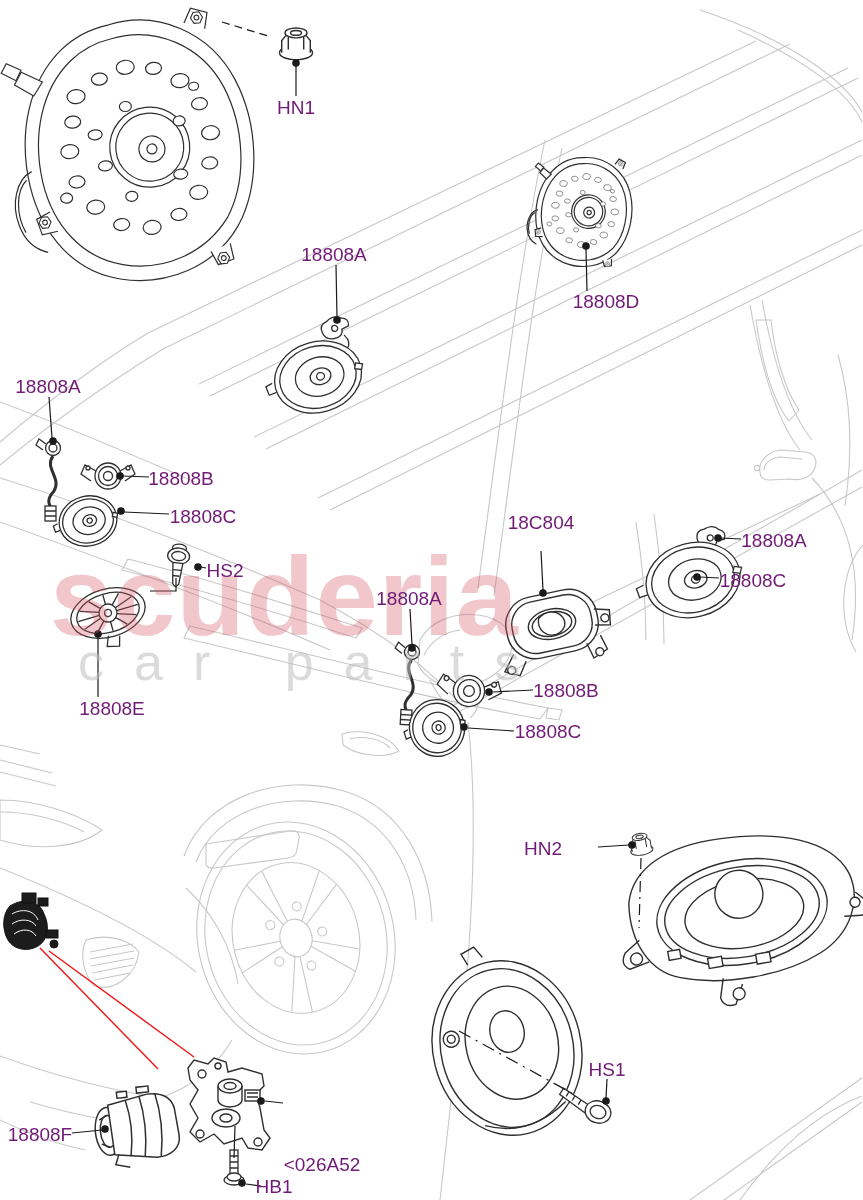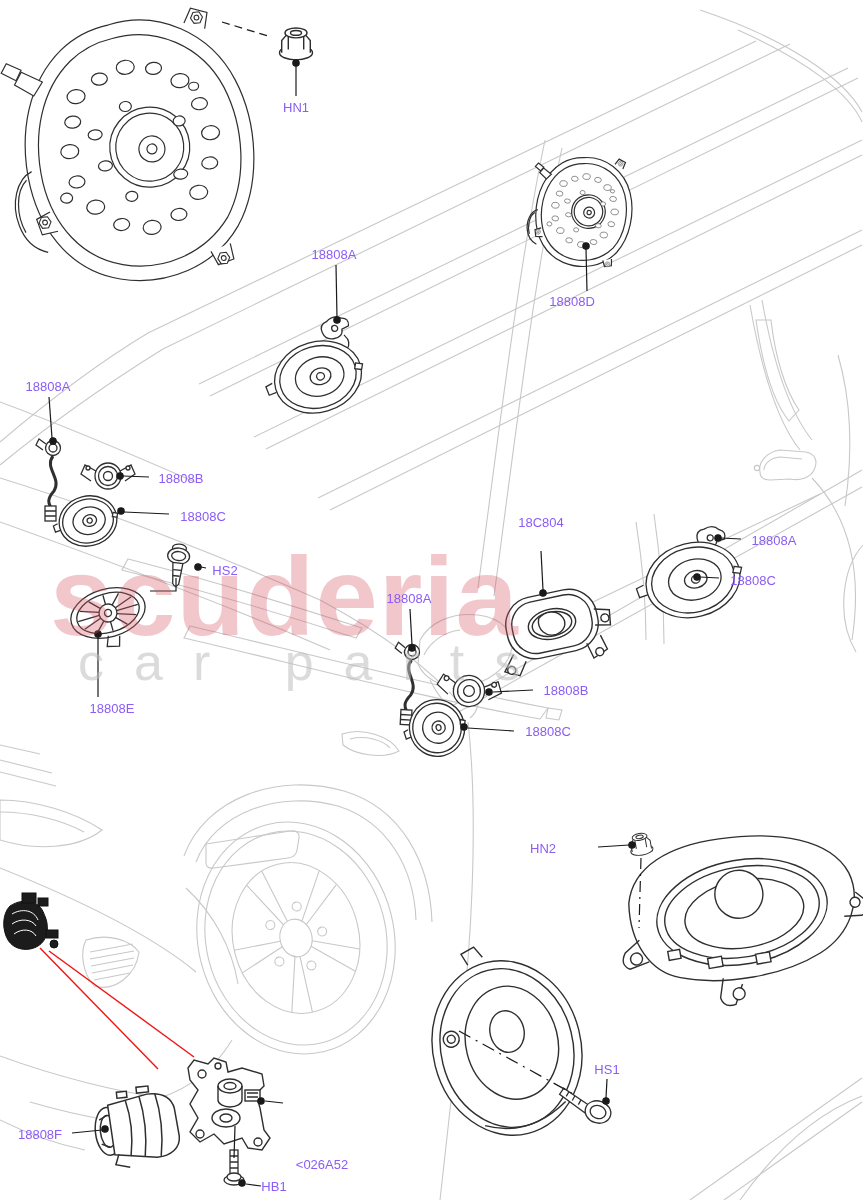--- a/index.html
+++ b/index.html
@@ -3,21 +3,21 @@
 <meta charset="utf-8">
 <style>
   html,body{margin:0;padding:0;background:#fff;}
   #stage{position:relative;width:863px;height:1200px;background:#fff;overflow:hidden;
          font-family:"Liberation Sans",sans-serif;}
   #stage svg{position:absolute;left:0;top:0;}
   .wm-brand{position:absolute;left:50px;top:541px;font-size:112px;font-weight:bold;
             letter-spacing:1px;color:rgba(214,85,100,0.33);user-select:none;line-height:1;}
   .wm-sub{position:absolute;left:78px;top:636px;font-size:52px;font-weight:normal;
           letter-spacing:30px;color:rgba(190,190,190,0.55);user-select:none;line-height:1;}
-  .callout{position:absolute;transform:translate(-50%,-50%);font-size:13px;color:#8b5cf6;
+  .callout{position:absolute;transform:translate(-50%,-50%);font-size:19px;color:#701a75;
            white-space:nowrap;line-height:1;cursor:pointer;}
 </style>
 </head>
 <body>
 
 <div id="stage">
 
 <svg width="863" height="1200" viewBox="0 0 863 1200">
   <defs>
     <pattern id="chk" width="46" height="46" patternTransform="rotate(35) skewX(-8)">
@@ -414,21 +414,21 @@
     <line x1="40" y1="948" x2="158" y2="1069"></line>
     <line x1="49" y1="951" x2="194" y2="1057"></line>
   </g>
 </svg>
 
 <div class="wm-brand">scuderia</div>
 <div class="wm-sub">car parts</div>
 
 <div class="callout" style="left:296px;top:107px">HN1</div>
 <div class="callout" style="left:334px;top:254px">18808A</div>
-<div class="callout" style="left:572px;top:301px">18808D</div>
+<div class="callout" style="left:606px;top:301px">18808D</div>
 <div class="callout" style="left:48px;top:386px">18808A</div>
 <div class="callout" style="left:181px;top:478px">18808B</div>
 <div class="callout" style="left:203px;top:516px">18808C</div>
 <div class="callout" style="left:225px;top:570px">HS2</div>
 <div class="callout" style="left:541px;top:522px">18C804</div>
 <div class="callout" style="left:774px;top:540px">18808A</div>
 <div class="callout" style="left:753px;top:580px">18808C</div>
 <div class="callout" style="left:409px;top:598px">18808A</div>
 <div class="callout" style="left:566px;top:690px">18808B</div>
 <div class="callout" style="left:548px;top:731px">18808C</div>

